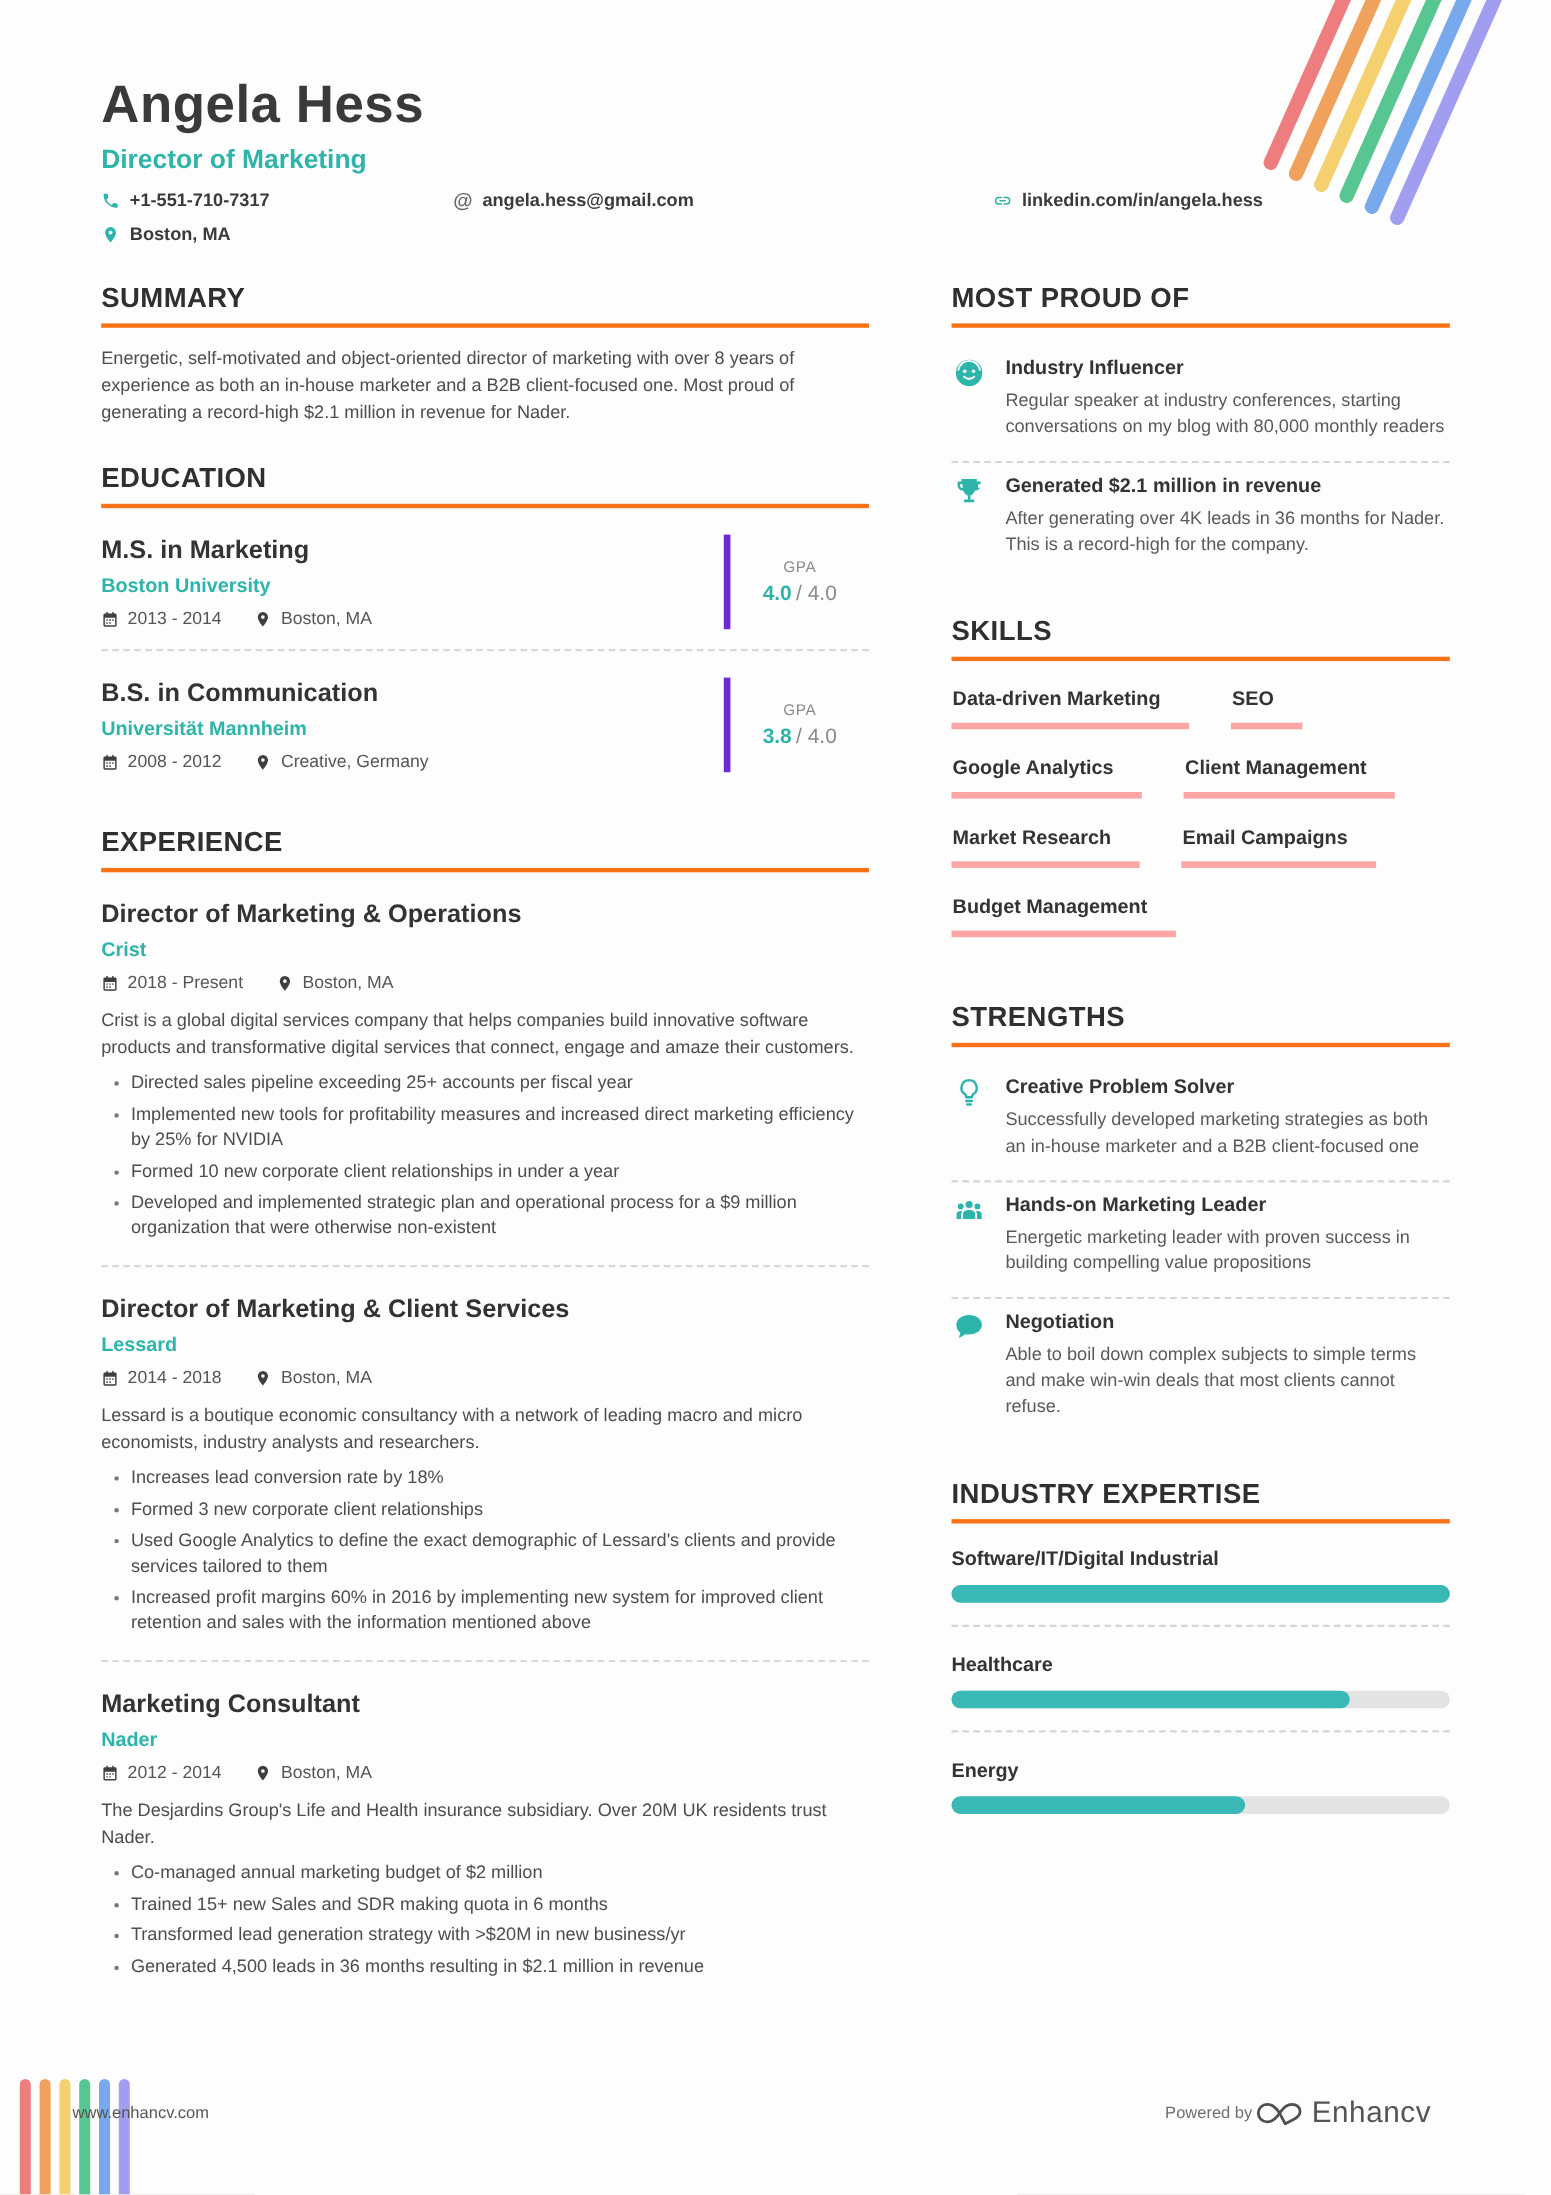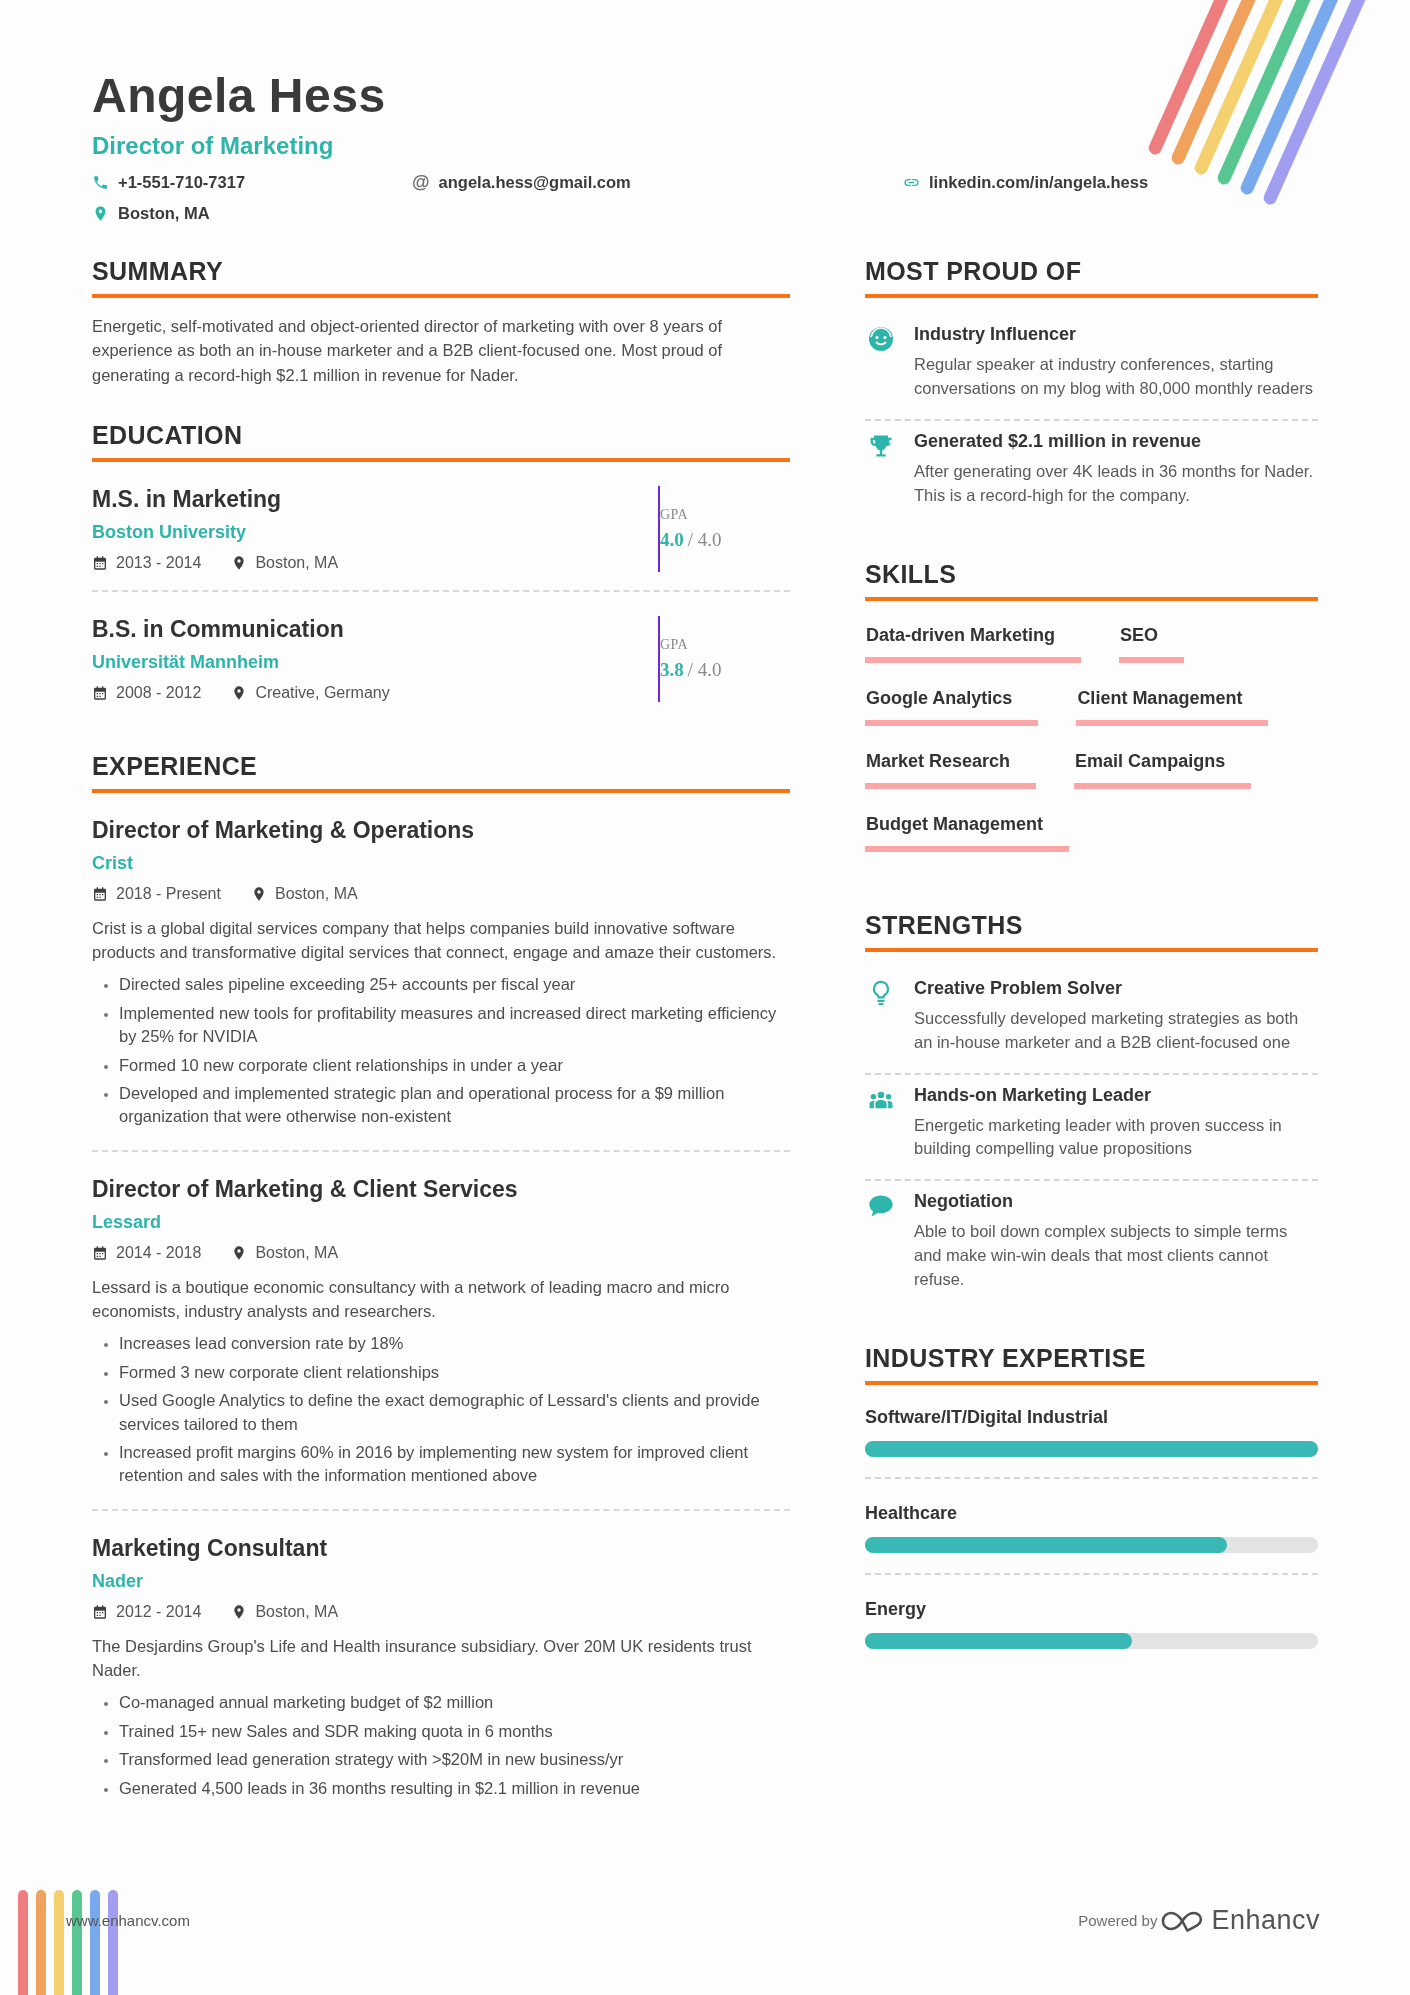--- a/index.html
+++ b/index.html
@@ -37,21 +37,21 @@
   .body-text{ font-size:16.5px; line-height:1.47; color:#4d4d4d; }
   .dashed{ border-bottom:2px dashed #d5d5d5; }
   
   .edu-item{ display:flex; padding:8px 0 16px; }
   .edu-main{ flex:1; }
   .degree,.exp-title{ font-size:23px; font-weight:700; color:#333; }
   .org{ color:var(--accent); font-weight:700; font-size:18px; margin-top:9px; }
   .meta{ display:flex; gap:30px; margin-top:11px; align-items:center; color:#555; font-size:16px; }
   .meta-item{ display:flex; align-items:center; gap:8px; }
   .micon{ width:16px; height:16px; color:#3f3f3f; flex:none; }
-  .gpa-box{ width:132px; flex:none; border-left:2px solid #6d28d9; display:flex; flex-direction:column; align-items:flex-start; justify-content:center; gap:6px;font-family:Liberation Serif, serif; }
+  .gpa-box{ width:132px; flex:none; border-left:6px solid #6d28d9; display:flex; flex-direction:column; align-items:center; justify-content:center; gap:6px; }
   .gpa-label{ color:#8a8a8a; font-size:14px; letter-spacing:.5px; }
   .gpa-val{ font-size:19px; color:#8a8a8a; }
   .gpa-val b{ color:var(--accent); font-weight:700; margin-right:4px; }
   .entry-divider{ border-bottom:2px dashed #d8d8d8; margin:2px 0 16px; }
   
   .exp-item{ padding:8px 0 14px; }
   .exp-desc{ margin-top:13px; }
   ul.bullets{ list-style:disc outside; padding-left:27px; margin-top:9px; }
   ul.bullets li{ font-size:16.5px; line-height:1.42; margin-bottom:5px; color:#4d4d4d; }
   ul.bullets li::marker{ color:#767676; font-size:13px; }
@@ -65,21 +65,21 @@
   .skills-wrap{ display:flex; flex-wrap:wrap; column-gap:38px; padding-top:8px; }
   .skill{ font-weight:700; font-size:18px; color:#333; border-bottom:6px solid #fca5a5; padding:0 26px 11px 1px; margin-bottom:25px; }
   
   .industry-item{ padding:6px 0 20px; }
   .industry-label{ font-weight:700; font-size:18px; color:#333; margin-bottom:13px; }
   .bar-track{ height:16px; width:100%; background:#e3e3e3; border-radius:8px; }
   .bar-fill{ height:16px; border-radius:8px; background:var(--bar-fill); }
   .industry-divider{ border-bottom:2px dashed #d5d5d5; margin-bottom:18px; }
   
   .footer-site{ position:absolute; left:66px; top:1912px; font-size:15px; color:#555; z-index:2; }
-  .powered{ position:absolute; top:1905px; right:90px; display:flex; align-items:center; z-index:2; }
+  .powered{ position:absolute; top:1905px; right:109px; display:flex; align-items:center; z-index:2; }
   .powered-label{ font-size:15px; color:#6e6e6e; }
   .brand-logo{ width:54px; height:28px; color:#4f4f4f; }
   .brand-name{ font-size:27px; color:#545454; letter-spacing:.5px; }
 </style>
 </head>
 <body>
 
 <div class="page">
 
   <div class="stripe-tr" style="left: 1203px; top: -114px; background: rgb(238, 125, 127);"></div>

